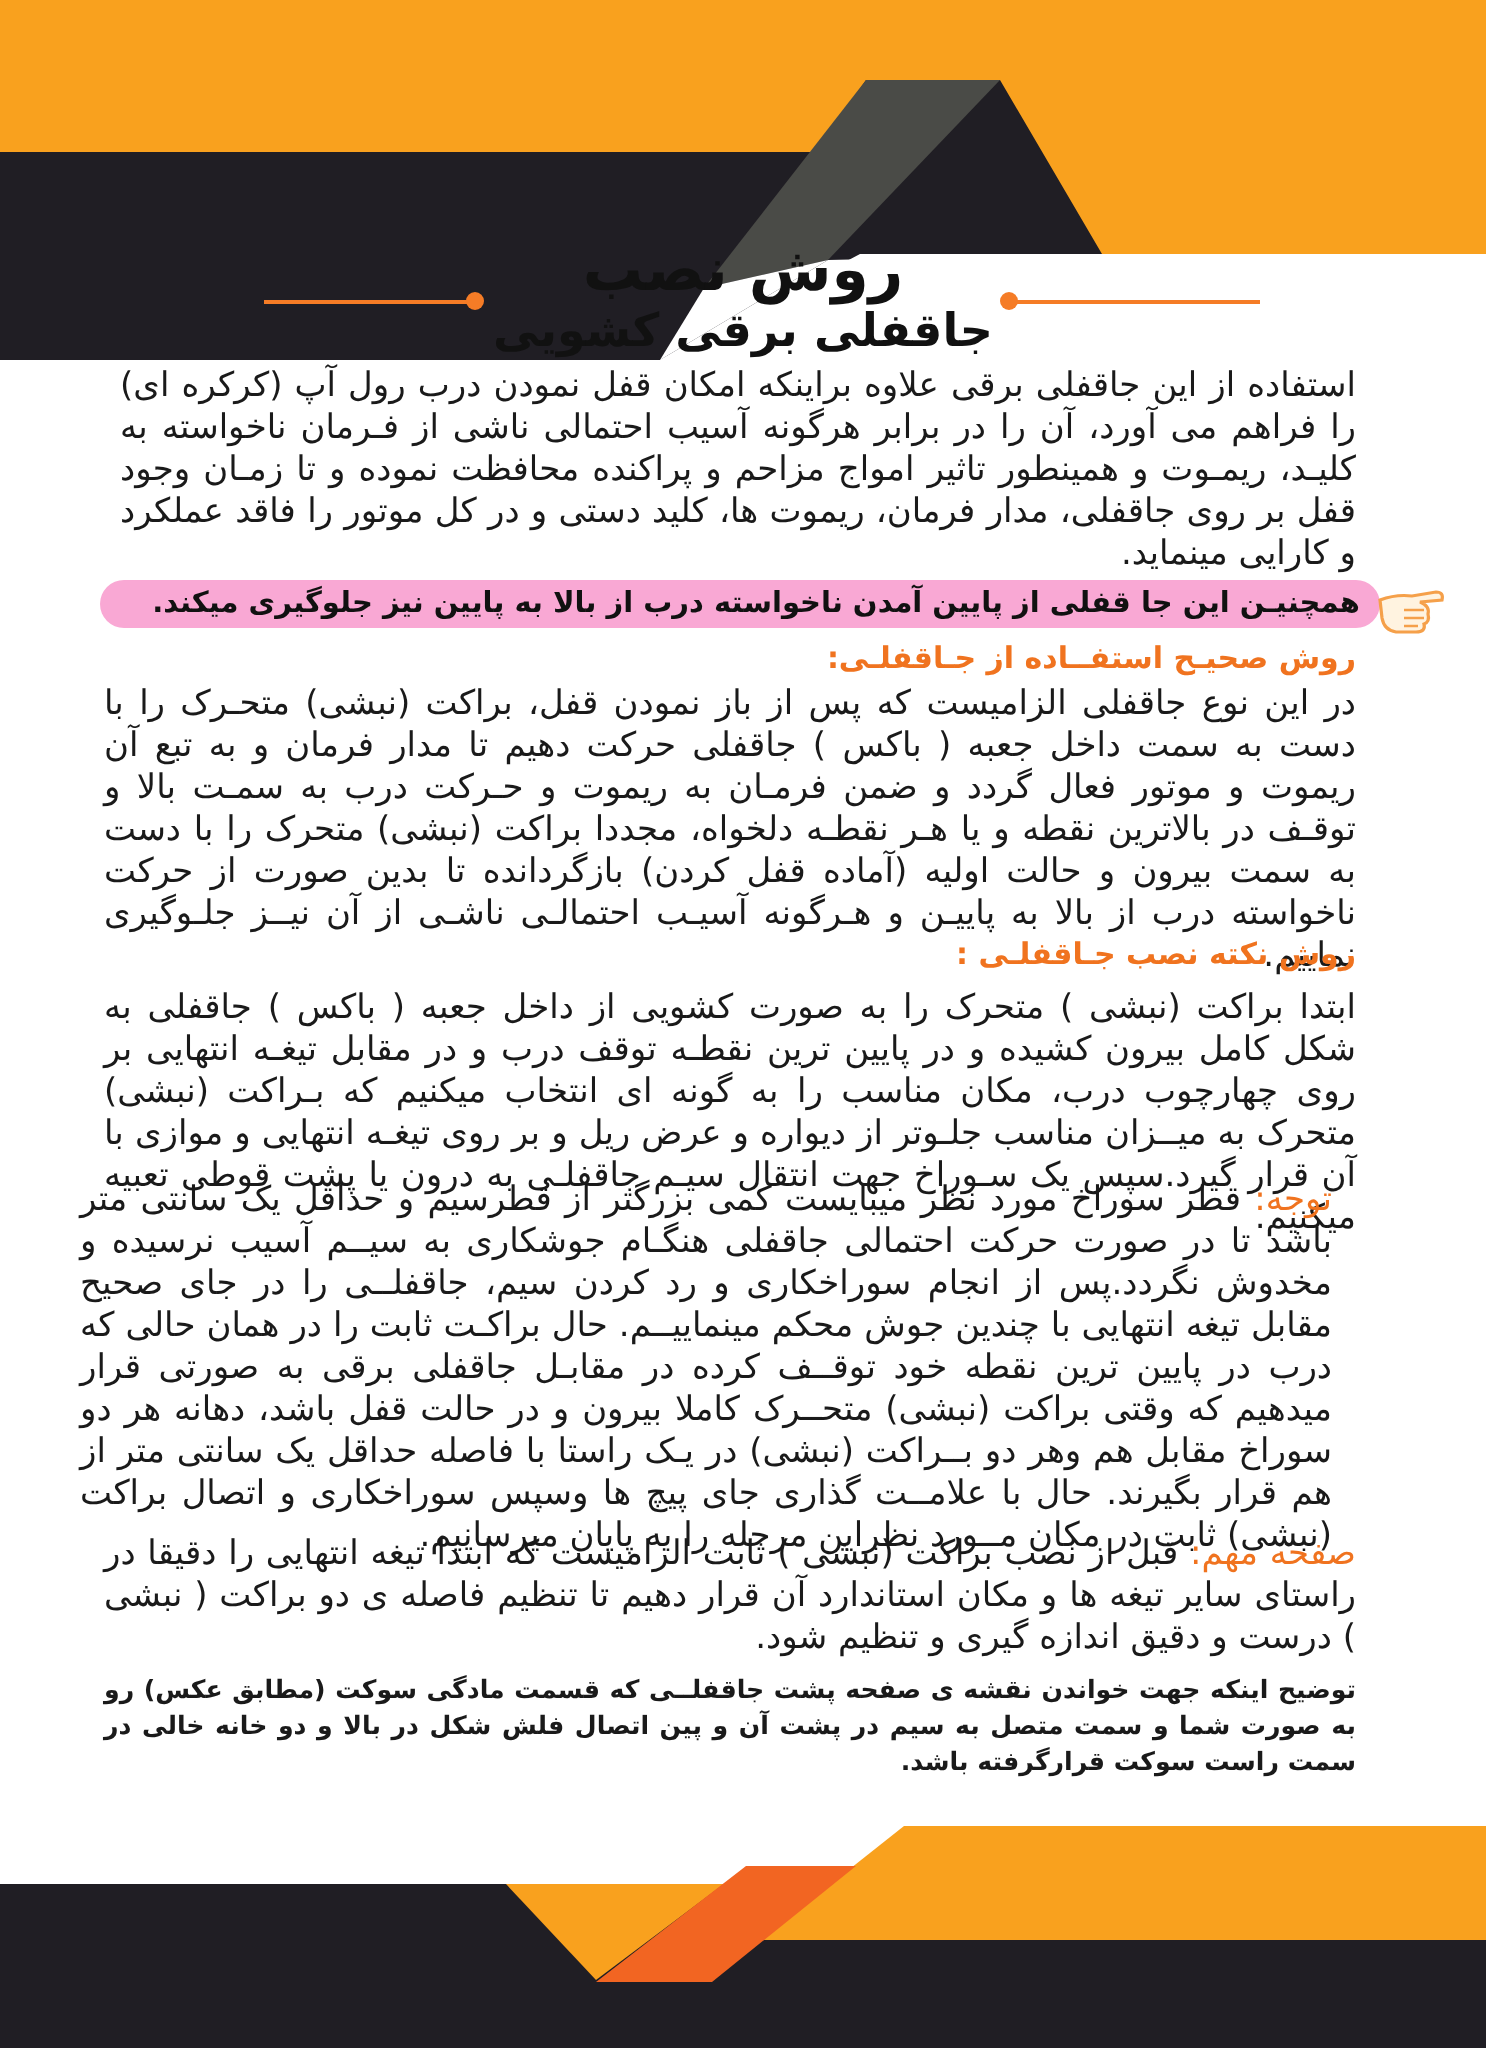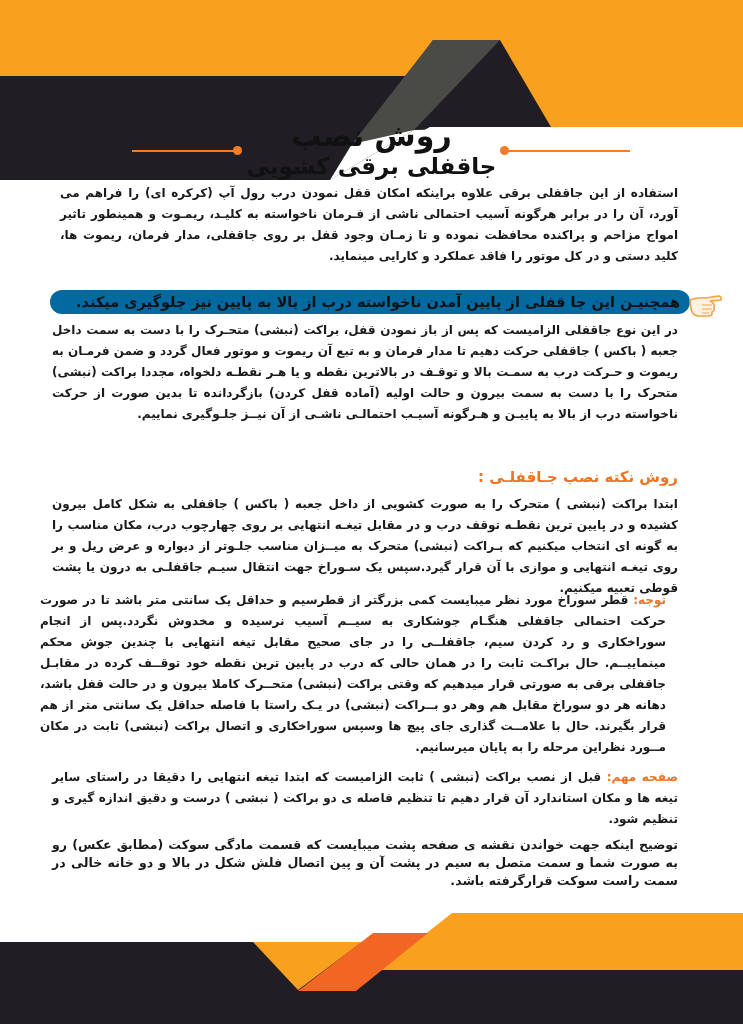--- a/index.html
+++ b/index.html
@@ -4,25 +4,25 @@
 <style>
   html, body { margin:0; padding:0; }
   body { width:743px; height:1024px; position:relative; overflow:hidden; background:#ffffff; font-family:"DejaVu Sans", sans-serif; }
   .deco { position:absolute; left:0; top:0; }
   .title-wrap { position:absolute; left:0; right:0; top:118px; text-align:center; direction:rtl; }
   .title-main { font-family:"DejaVu Sans", sans-serif; font-weight:900; font-size:30px; color:#111; line-height:36px; letter-spacing:-1px; }
   .title-sub { font-family:"DejaVu Sans", sans-serif; font-weight:900; font-size:23px; color:#111; line-height:28px; margin-top:-2px; }
   .title-line { position:absolute; height:2px; background:#f57c26; top:150px; }
   .title-dot { position:absolute; width:9px; height:9px; border-radius:50%; background:#f57c26; top:146px; }
   .content { position:absolute; left:60px; width:618px; direction:rtl; text-align:justify; color:#1a1a1a; }
-  .p { font-size:12px; line-height:21px; font-weight:bold; margin:0; }
+  .p { font-size:17px; line-height:21px; font-weight:normal; margin:0; }
   .p-small { font-size:12.6px; line-height:18px; font-weight:bold; margin:0; }
   .heading { color:#f0731f; font-weight:bold; font-size:15px; line-height:22px; margin:0; }
   .inline-label { color:#f0731f; }
-  .banner { position:absolute; left:50px; top:290px; width:640px; height:24px; background:#0369a1; border-radius:12px; direction:rtl; text-align:right; box-sizing:border-box; padding:0 10px; font-weight:bold; font-size:14.5px; line-height:24px; color:#111; }
+  .banner { position:absolute; left:50px; top:290px; width:640px; height:24px; background:#f9a8d4; border-radius:12px; direction:rtl; text-align:right; box-sizing:border-box; padding:0 10px; font-weight:bold; font-size:14.5px; line-height:24px; color:#111; }
   .hand { position:absolute; left:688px; top:291px; width:36px; height:28px; }
 </style>
 </head>
 <body>
 
 <svg class="deco" width="743" height="190" viewBox="0 0 743 190">
   <rect x="0" y="0" width="743" height="127" fill="#f9a11e"></rect>
   <polygon points="0,75 405,75 433,40 500,40 550,127 743,127 743,130 0,190" fill="#ffffff" opacity="0"></polygon>
   <polygon points="0,76 408,76 433,40 500,40 551,127 430,127 330,180 0,180" fill="#201e24"></polygon>
   <polygon points="433,40 500,40 414,130 352,144" fill="#4a4b47"></polygon>
@@ -45,20 +45,21 @@
 
 <div class="banner">
   <span>همچنیـن این جا قفلی از پایین آمدن ناخواسته  درب از بالا به پایین نیز جلوگیری میکند.</span>
 </div>
 <svg class="hand" viewBox="0 0 36 28">
   <path d="M2 9 Q10 6 18 7 L30 5 Q34 5 33 9 L22 10 Q27 12 26 16 Q27 20 24 21 Q25 25 20 25 L10 25 Q4 24 3 18 Z" fill="#fff3e0" stroke="#f5a04a" stroke-width="1.6"></path>
   <path d="M14 14 L24 14 M14 18 L24 18 M14 22 L21 22" stroke="#f5a04a" stroke-width="1.2"></path>
 </svg>
 
 <div class="content" style="top:318px; left:52px; width:626px;">
+  <p class="heading">روش صحیـح استفــاده از جـاقفلـی:</p>
   <p class="p" style="margin-top:2px;">در این نوع جاقفلی الزامیست که پس از باز نمودن قفل، براکت (نبشی) متحـرک را با دست به سمت داخل جعبه ( باکس ) جاقفلی حرکت دهیم تا مدار فرمان و به تبع آن ریموت و موتور فعال گردد و ضمن فرمـان به ریموت و حـرکت درب به سمـت بالا و توقـف در بالاترین نقطه و یا هـر نقطـه دلخواه، مجددا براکت (نبشی) متحرک را با دست به سمت بیرون و حالت اولیه (آماده قفل کردن) بازگردانده تا بدین صورت از حرکت ناخواسته درب از بالا به پاییـن و هـرگونه آسیـب احتمالـی ناشـی از آن نیــز جلـوگیری نماییم.</p>
 </div>
 
 <div class="content" style="top:466px; left:52px; width:626px;">
   <p class="heading">روش نکته نصب جـاقفلـی :</p>
   <p class="p" style="margin-top:6px;">ابتدا براکت (نبشی ) متحرک را به صورت کشویی از داخل جعبه ( باکس ) جاقفلی به شکل کامل بیرون کشیده و در پایین ترین نقطـه توقف درب  و در مقابل تیغـه انتهایی بر روی چهارچوب درب، مکان مناسب را به گونه ای انتخاب میکنیم که بـراکت (نبشی) متحرک به میــزان مناسب جلـوتر از دیواره و عرض ریل و بر روی تیغـه انتهایی و موازی با آن قرار گیرد.سپس یک سـوراخ جهت انتقال سیـم جاقفلـی به درون یا پشت قوطی تعبیه میکنیم.</p>
 </div>
 
 <div class="content" style="top:590px; left:40px; width:626px;">
   <p class="p">
@@ -66,21 +67,21 @@
   </p>
 </div>
 
 <div class="content" style="top:767px; left:52px; width:626px;">
   <p class="p">
     <span class="inline-label">صفحه مهم:</span><span> قبل از نصب براکت (نبشی ) ثابت الزامیست که ابتدا تیغه انتهایی را دقیقا در راستای سایر تیغه ها و مکان استاندارد آن قرار دهیم تا تنظیم فاصله ی دو براکت ( نبشی ) درست و دقیق اندازه گیری و تنظیم شود.</span>
   </p>
 </div>
 
 <div class="content" style="top:836px; left:52px; width:626px;">
-  <p class="p-small">توضیح اینکه جهت خواندن نقشه ی صفحه پشت میبایست که قسمت مادگی سوکت (مطابق عکس) رو به صورت شما و سمت متصل به سیم در پشت آن و پین اتصال فلش شکل در بالا و دو خانه  خالی در سمت راست سوکت  قرارگرفته باشد.</p>
+  <p class="p-small">توضیح اینکه جهت خواندن نقشه ی صفحه پشت جاقفلــی که قسمت مادگی سوکت (مطابق عکس) رو به صورت شما و سمت متصل به سیم در پشت آن و پین اتصال فلش شکل در بالا و دو خانه  خالی در سمت راست سوکت  قرارگرفته باشد.</p>
 </div>
 
 <svg class="deco" style="top:890px;" width="743" height="134" viewBox="0 0 743 134">
   <rect x="0" y="52" width="743" height="82" fill="#201e24"></rect>
   <polygon points="452,23 743,23 743,80 380,80" fill="#f9a11e"></polygon>
   <polygon points="253,52 362,52 298,100" fill="#f9a11e"></polygon>
   <polygon points="373,43 428,43 356,101 298,101" fill="#f26522"></polygon>
 </svg>
 
 </body></html>

